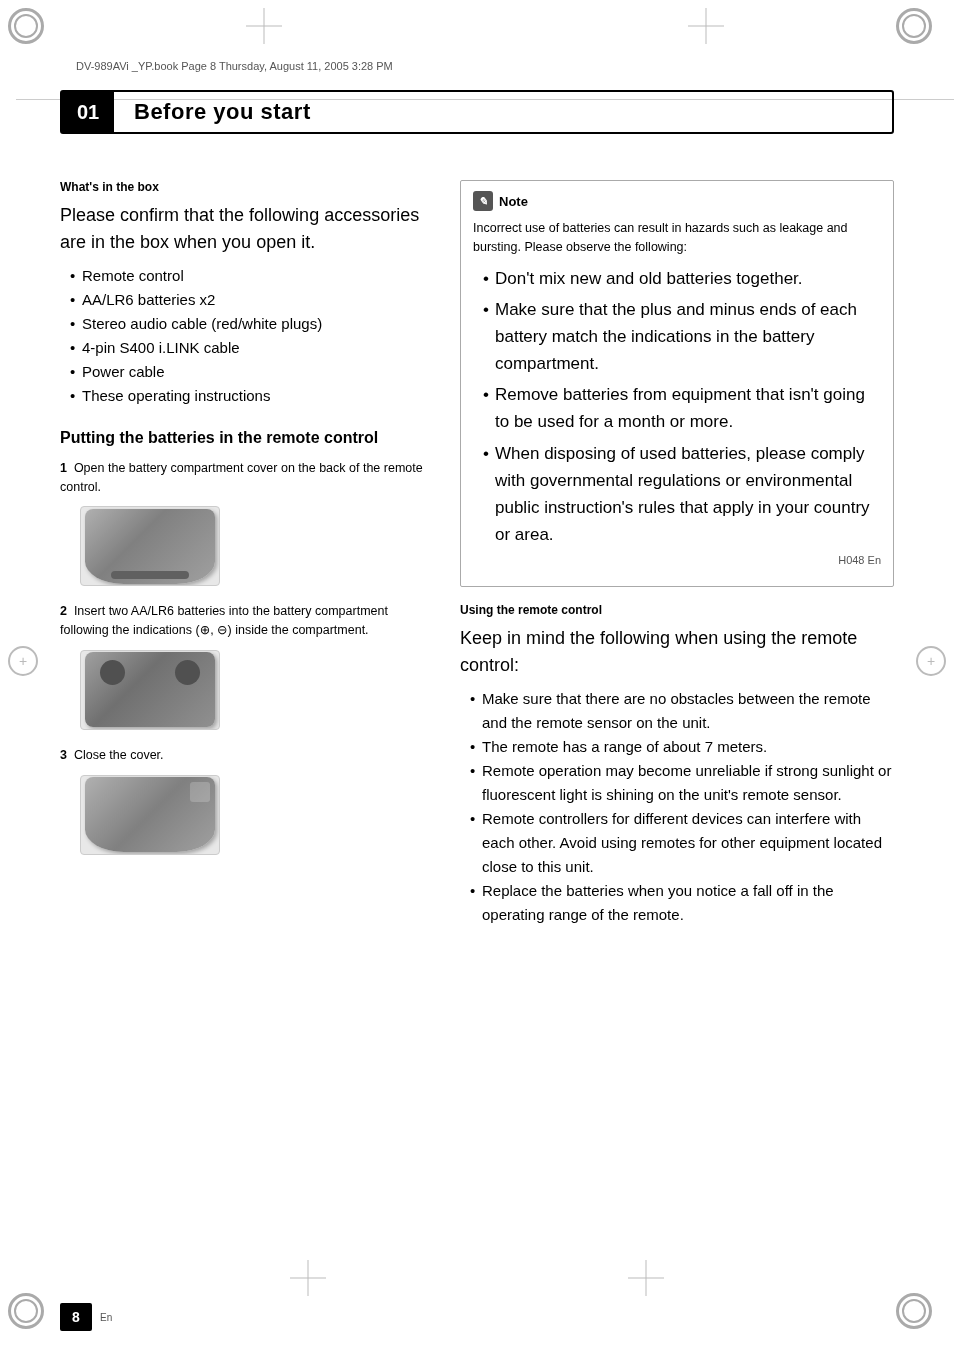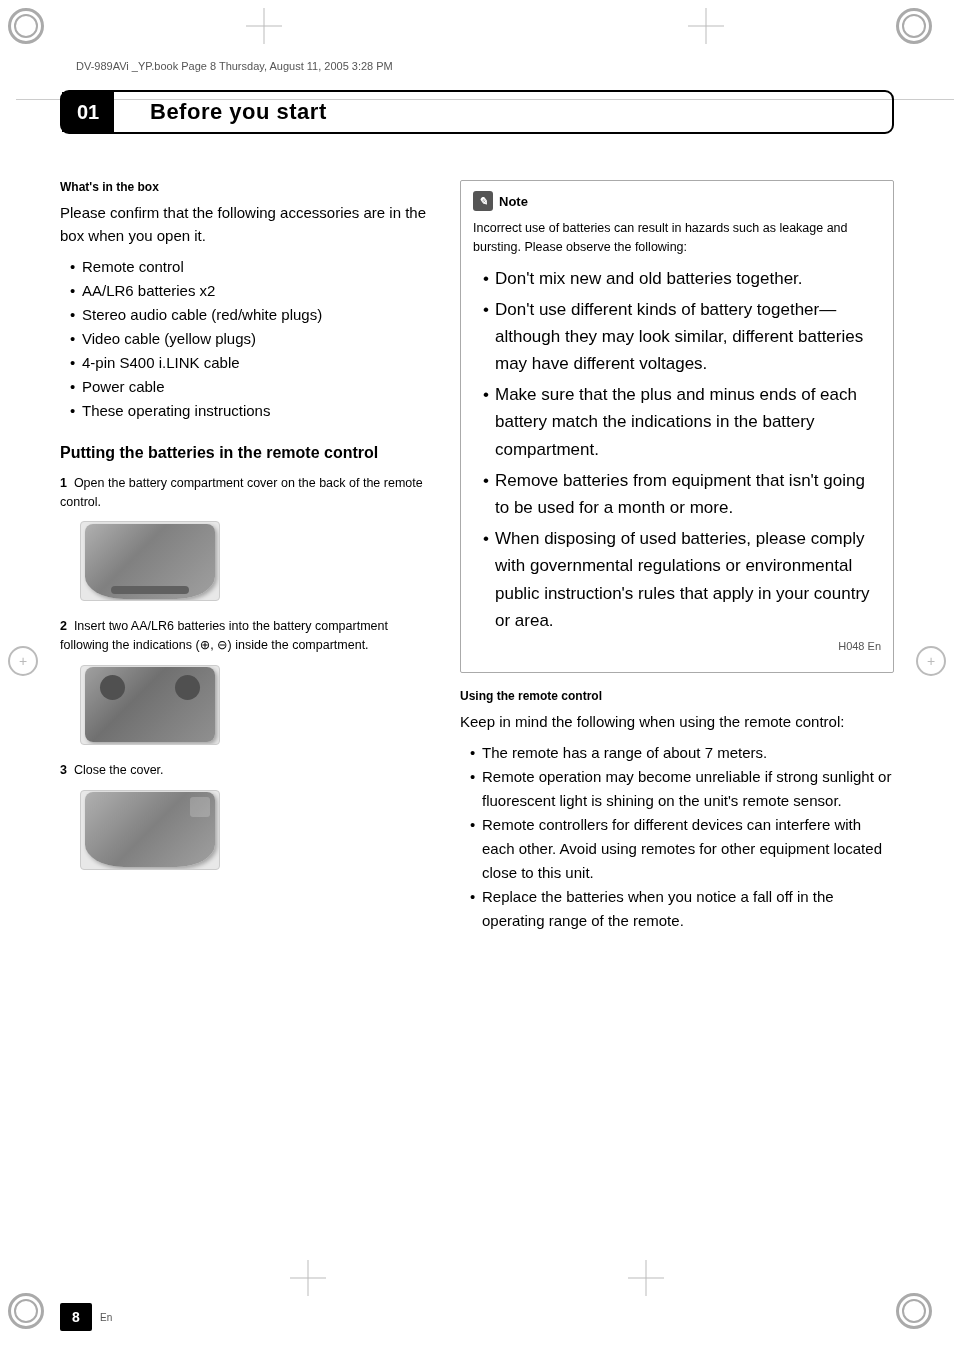--- a/index.html
+++ b/index.html
@@ -33,37 +33,37 @@
     
     .chapter-header {
       position: absolute;
       top: 90px;
       left: 60px;
       right: 60px;
       height: 44px;
       display: flex;
       align-items: center;
       border: 2px solid #000;
-      border-radius: 9px;
+      border-radius: 3px;
     }
     .chapter-num {
       background: #000;
       color: #fff;
       font-size: 20px;
       font-weight: bold;
       width: 52px;
       height: 100%;
       display: flex;
       align-items: center;
       justify-content: center;
     }
     .chapter-title {
       font-size: 22px;
       font-weight: bold;
-      padding-left: 36px;
+      padding-left: 20px;
       letter-spacing: 0.5px;
     }
 
     
     .main-content {
       position: absolute;
       top: 160px;
       left: 60px;
       right: 60px;
       bottom: 80px;
@@ -84,21 +84,21 @@
     }
 
     
     .section-heading {
       font-size: 12px;
       font-weight: bold;
       margin-bottom: 8px;
     }
 
     .intro-text {
-      font-size: 15px;
+      font-size: 18px;
       line-height: 1.5;
       margin-bottom: 8px;
     }
 
     .bullet-list {
       list-style: none;
       padding-left: 10px;
       margin-bottom: 16px;
     }
     .bullet-list li {
@@ -459,21 +459,20 @@
 
   <div class="left-col">
 
     <div>
       <div class="section-heading">What's in the box</div>
       <p class="intro-text">Please confirm that the following accessories are in the box when you open it.</p>
       <ul class="bullet-list">
         <li>Remote control</li>
         <li>AA/LR6 batteries x2</li>
         <li>Stereo audio cable (red/white plugs)</li>
-        <li>Video cable (yellow plugs)</li>
         <li>4-pin S400 i.LINK cable</li>
         <li>Power cable</li>
         <li>These operating instructions</li>
       </ul>
     </div>
 
     <div class="batteries-section">
       <div class="batteries-heading">Putting the batteries in the remote control</div>
 
       <p class="step-text"><strong>1</strong>&nbsp;&nbsp;Open the battery compartment cover on the back of the remote control.</p>
@@ -497,32 +496,32 @@
   <div class="right-col">
 
     <div class="note-box">
       <div class="note-header">
         <div class="note-icon">✎</div>
         <span>Note</span>
       </div>
       <p class="note-intro">Incorrect use of batteries can result in hazards such as leakage and bursting. Please observe the following:</p>
       <ul class="note-bullet-list">
         <li>Don't mix new and old batteries together.</li>
-        <li>Don't use different kinds of battery together—although they may look similar, different batteries may have different voltages.</li>
         <li>Make sure that the plus and minus ends of each battery match the indications in the battery compartment.</li>
         <li>Remove batteries from equipment that isn't going to be used for a month or more.</li>
         <li>When disposing of used batteries, please comply with governmental regulations or environmental public instruction's rules that apply in your country or area.</li>
       </ul>
       <p class="h-code">H048 En</p>
     </div>
 
     <div class="using-section">
       <div class="section-heading">Using the remote control</div>
       <p class="intro-text">Keep in mind the following when using the remote control:</p>
       <ul class="bullet-list">
+        <li>Make sure that there are no obstacles between the remote and the remote sensor on the unit.</li>
         <li>The remote has a range of about 7 meters.</li>
         <li>Remote operation may become unreliable if strong sunlight or fluorescent light is shining on the unit's remote sensor.</li>
         <li>Remote controllers for different devices can interfere with each other. Avoid using remotes for other equipment located close to this unit.</li>
         <li>Replace the batteries when you notice a fall off in the operating range of the remote.</li>
       </ul>
     </div>
 
   </div>
 </div>
 

